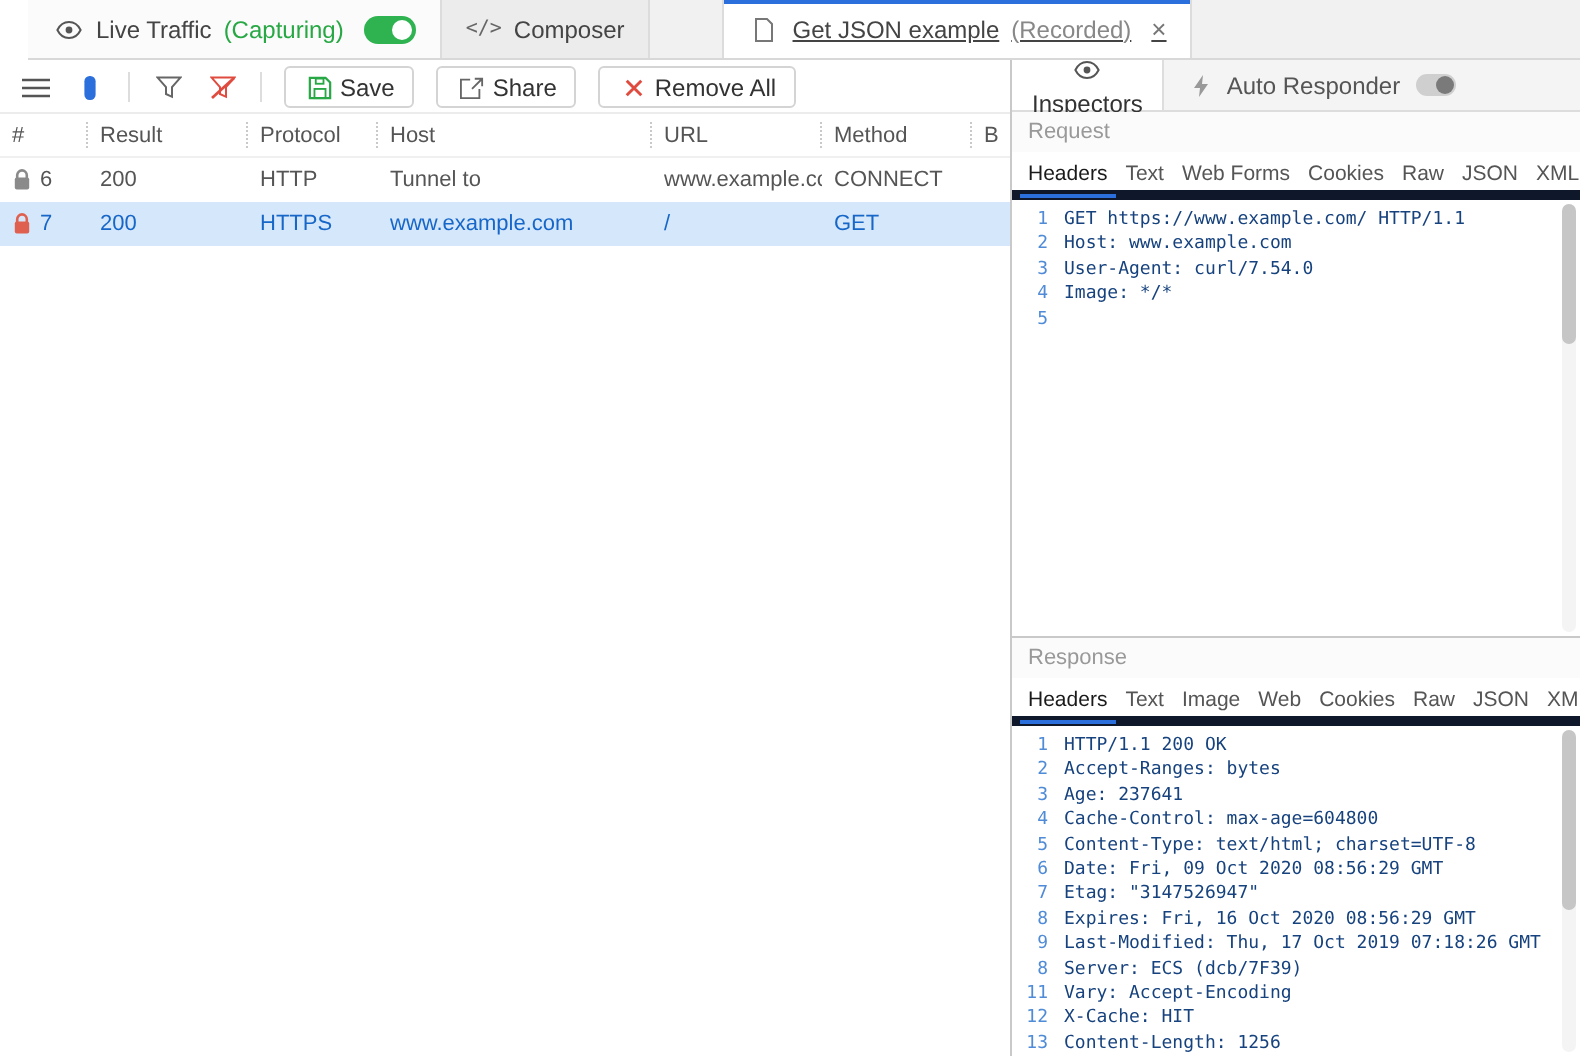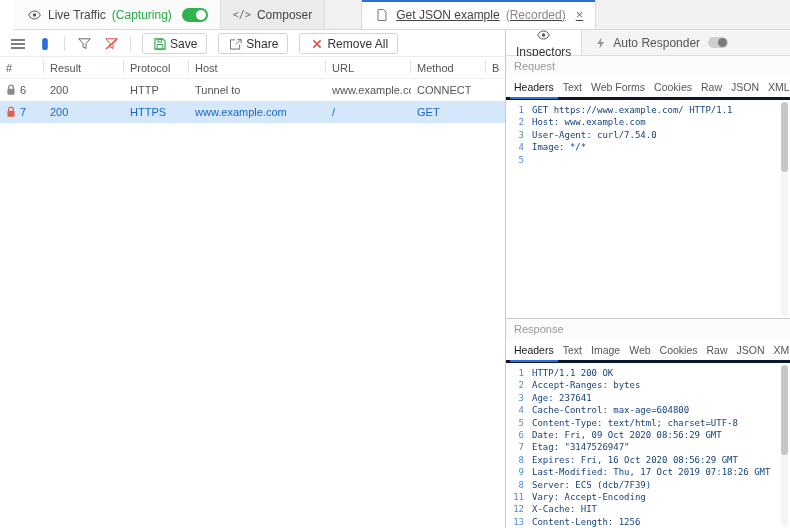--- a/index.html
+++ b/index.html
@@ -69,21 +69,21 @@
   .insp-tab { display: flex; align-items: center; gap: 5px; padding: 0 10px; font-size: 12px; color: #333; white-space: nowrap; }
   .insp-tab.active { background: #fff; border-right: 1px solid #ddd; flex-direction: column; }
   .insp-tab.inactive { color: #555; }
   .mini-toggle { width: 20px; height: 11px; border-radius: 6px; background: #cfcfcf; position: relative; margin-left: 3px; }
   .mini-toggle .knob { position: absolute; right: 1px; top: 1px; width: 9px; height: 9px; border-radius: 50%; background: #7a7a7a; }
 
   .section { display: flex; flex-direction: column; }
   .section-request { height: 262px; flex-shrink: 0; }
   .section-response { flex: 1; border-top: 1px solid #c9c9c9; min-height: 0; }
   .sec-label { height: 20px; display: flex; align-items: center; padding: 0 8px; color: #999; font-size: 11px; background: #fbfbfb; flex-shrink: 0; }
-  .sub-tabs { height: 24px; display: flex; align-items: center; padding: 0 4px; border-bottom: 3px solid #0f172a; gap: 1px; flex-shrink: 0; }
+  .sub-tabs { height: 24px; display: flex; align-items: flex-start; padding: 0 4px; border-bottom: 5px solid #0f172a; gap: 1px; flex-shrink: 0; }
   .sub-tab { padding: 5px 4px; font-size: 10.5px; color: #555; white-space: nowrap; cursor: default; }
   .sub-tab.active { color: #1a1a1a; border-bottom: 2px solid #2a6fdb; margin-bottom: -1px; padding-bottom: 4px; }
 
   .code-pane {
     flex: 1; position: relative; overflow: hidden; padding: 4px 14px 0 0;
     font-family: "DejaVu Sans Mono", "Liberation Mono", monospace; min-height: 0;
   }
   .code-line { display: flex; line-height: 12.4px; font-size: 9px; }
   .line-num { width: 26px; text-align: right; padding-right: 8px; color: #4f8bd6; flex-shrink: 0; }
   .line-text { color: #16427e; white-space: pre; }

